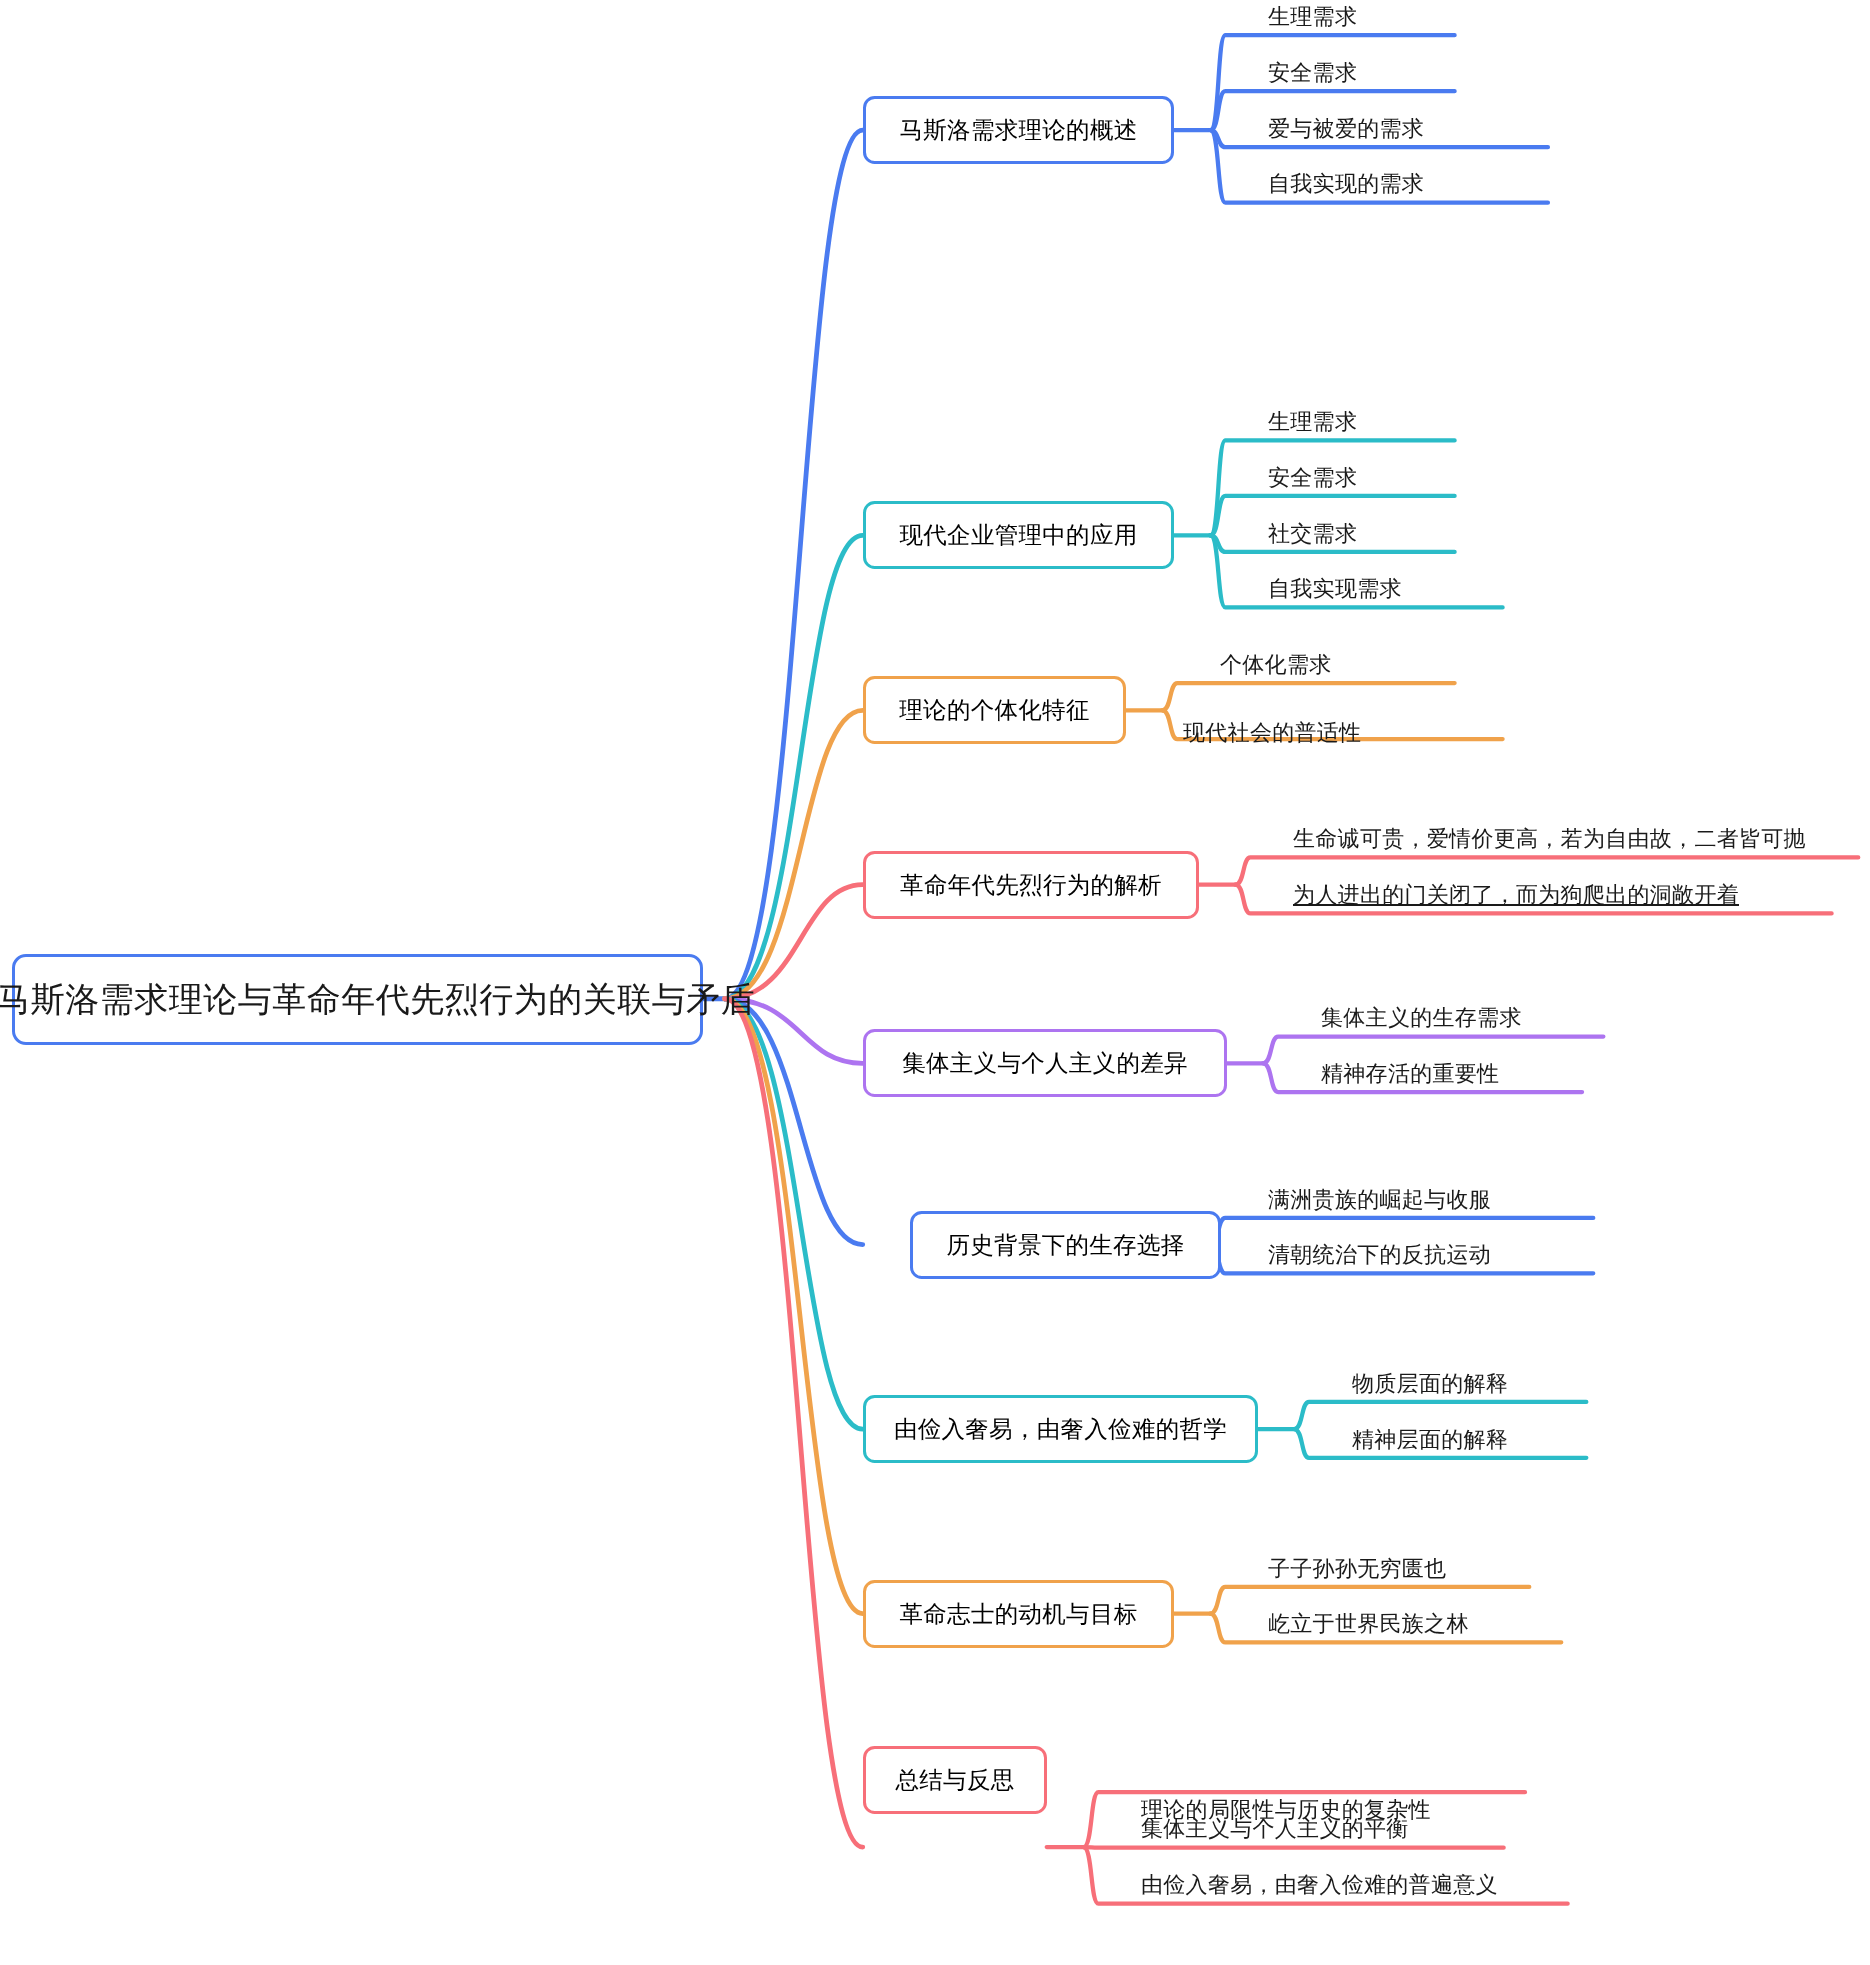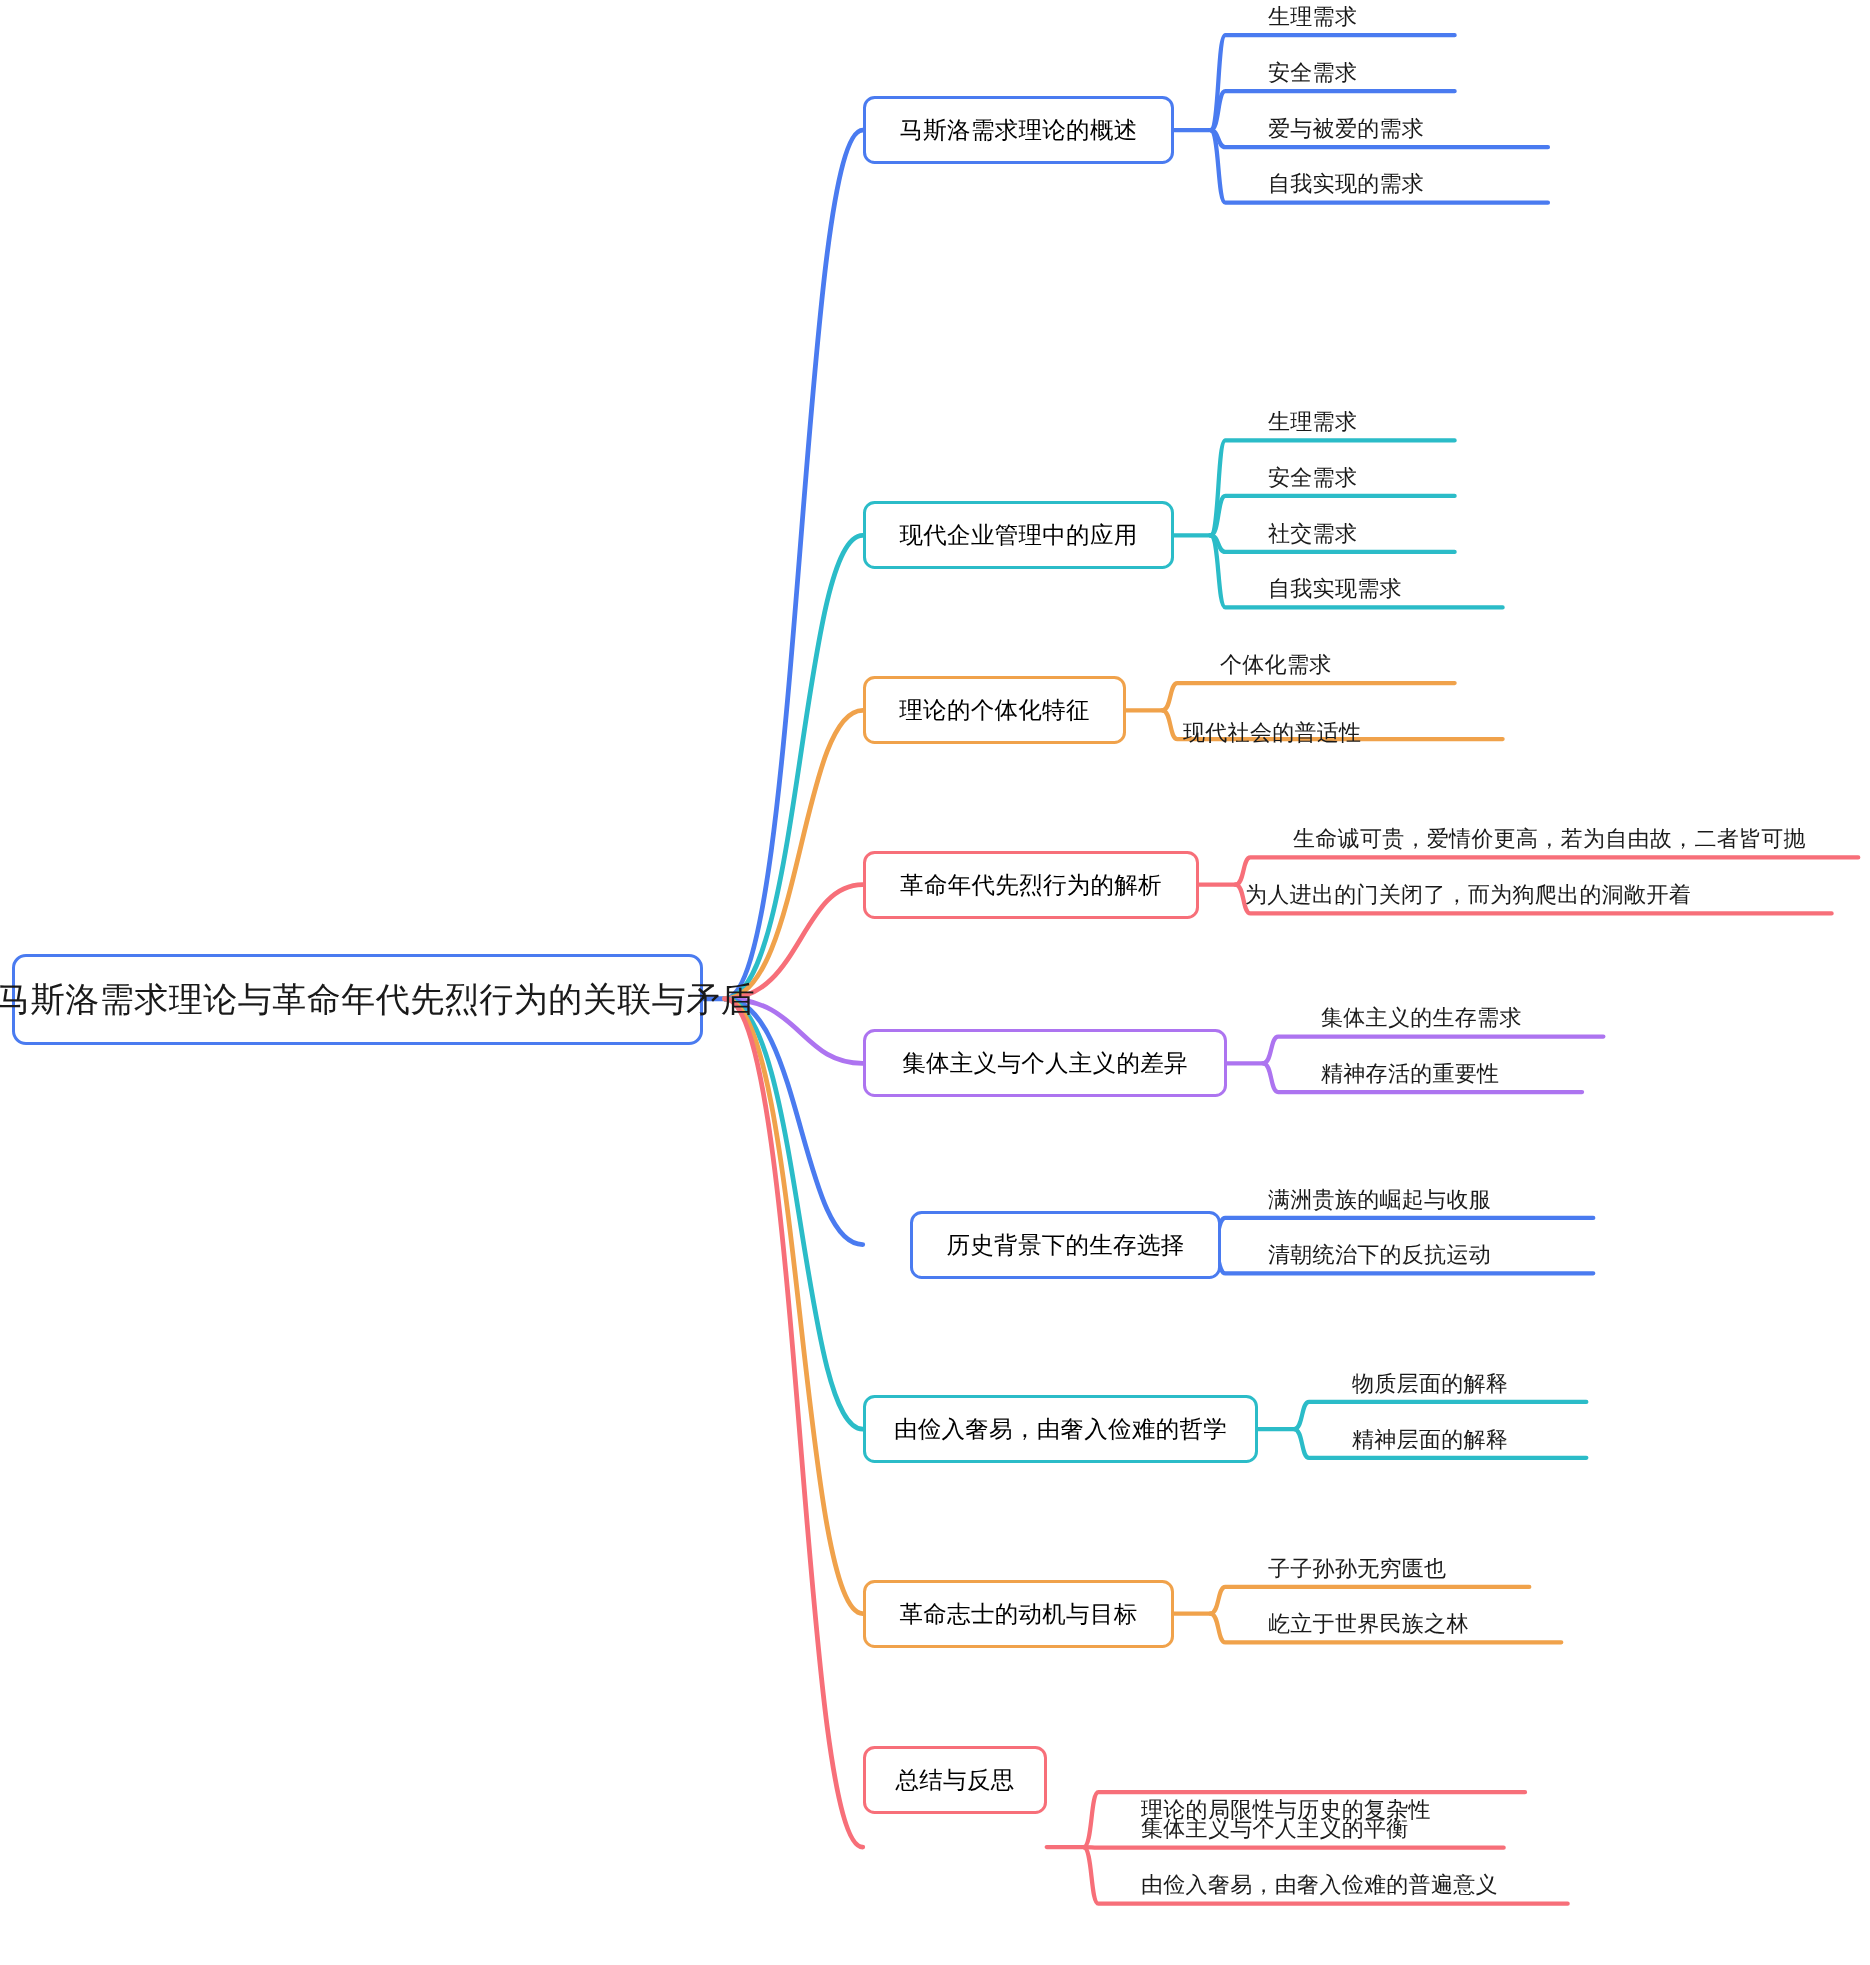--- a/index.html
+++ b/index.html
@@ -150,21 +150,21 @@
       </div>
       <div class="leaf" style="left: 1183px; top: 701px; width: 283px; height: 38px; margin-top: 12px;">
         <span>现代社会的普适性</span>
       </div>
       <div class="node branch" style="left: 863px; top: 851px; width: 336px; height: 68px; border-color: rgb(247, 111, 121);">
         <span>革命年代先烈行为的解析</span>
       </div>
       <div class="leaf" style="left: 1293px; top: 819px; width: 565px; height: 38px;">
         <span>生命诚可贵，爱情价更高，若为自由故，二者皆可抛</span>
       </div>
-      <div class="leaf" style="left: 1245px; top: 875px; width: 539px; height: 38px;">
+      <div class="leaf" style="left: 1293px; top: 875px; width: 539px; height: 38px; text-decoration: underline;">
         <span>为人进出的门关闭了，而为狗爬出的洞敞开着</span>
       </div>
       <div class="node branch" style="left: 863px; top: 1029px; width: 364px; height: 68px; border-color: rgb(173, 116, 240);">
         <span>集体主义与个人主义的差异</span>
       </div>
       <div class="leaf" style="left: 1321px; top: 998px; width: 283px; height: 38px;">
         <span>集体主义的生存需求</span>
       </div>
       <div class="leaf" style="left: 1321px; top: 1054px; width: 261px; height: 38px;">
         <span>精神存活的重要性</span>

